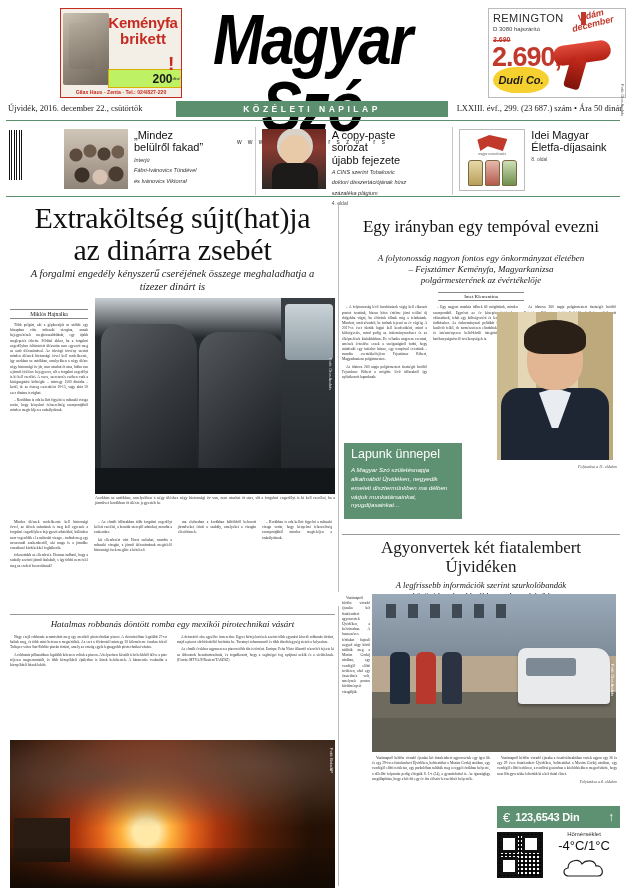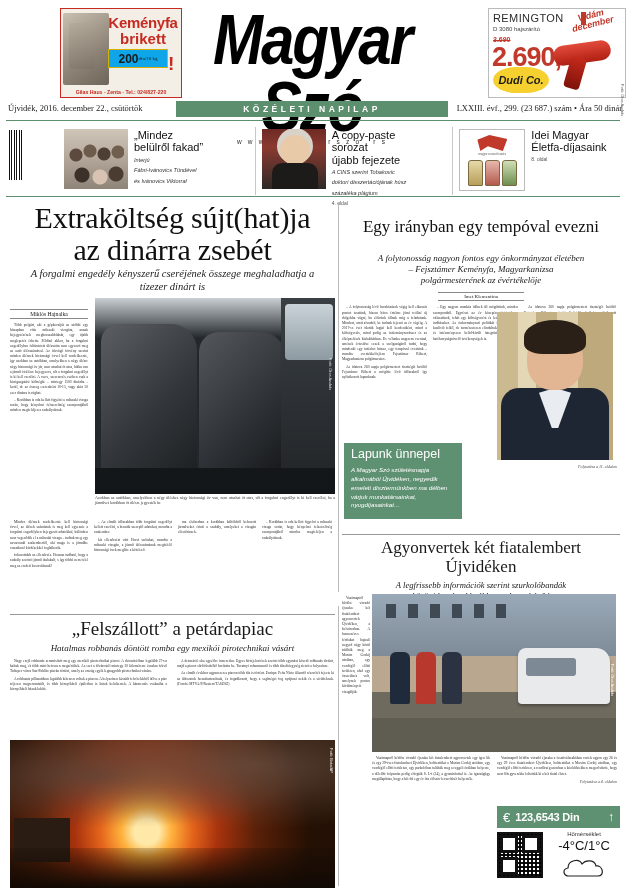--- a/index.html
+++ b/index.html
@@ -19,22 +19,22 @@
   }
   .brik-photo{position:absolute;left:2px;top:4px;width:46px;height:72px;
     background:linear-gradient(145deg,#c9c0b2,#8d8376 60%,#6e655a);border-radius:2px;}
   .brik-photo:after{content:"";position:absolute;left:6px;top:10px;width:26px;height:46px;
     background:linear-gradient(160deg,#b5ab9c,#7d7367);border-radius:3px;}
   .brik-t1{position:absolute;left:46px;top:6px;width:72px;text-align:center;
     font-family:"Liberation Sans",sans-serif;font-weight:bold;font-size:15px;color:#c62b22;line-height:1.0;
     letter-spacing:-.3px;}
   .brik-t2{position:absolute;left:46px;top:22px;width:72px;text-align:center;
     font-family:"Liberation Sans",sans-serif;font-weight:bold;font-size:15px;color:#c62b22;line-height:1.0;}
-  .brik-price{position:absolute;left:47px;top:40px;width:58px;height:17px;background:#0ea5e9;
-    border:1px solid #d9ae00;display:flex;align-items:center;justify-content:center;}
+  .brik-price{position:absolute;left:47px;top:60px;width:58px;height:17px;background:#bef264;
+    border:1px solid #d9ae00;display:flex;align-items:center;justify-content:center;padding-left:34px;}
   .brik-price span{font-family:"Liberation Sans",sans-serif;font-weight:bold;font-size:12px;color:#1a1a1a;}
   .brik-price small{font-size:5px;}
   .brik-excl{position:absolute;left:107px;top:44px;font-family:"Liberation Sans",sans-serif;
     font-weight:bold;font-size:19px;color:#c62b22;}
   .brik-foot{position:absolute;left:0;bottom:2px;width:120px;text-align:center;
     font-family:"Liberation Sans",sans-serif;font-size:5.2px;color:#c62b22;font-weight:bold;}
 
   .logo-wrap{position:absolute;left:176px;top:6px;width:272px;text-align:center;}
   .logo{
     font-family:"Liberation Sans",sans-serif;
@@ -476,21 +476,20 @@
     <p>Vasárnapról hétfőre virradó éjszaka a fesztiválszakában vertek agyon egy 26 és egy 29 éves fiatalembert Újvidéken, holttestüket a Maxim Gorkij utcában, egy vendéglő előtti területen, a rendőrség azonban a közlebbiekben megerősítette, hogy nem lőfegyverekkel oltották ki a két fiatal életet.</p>
     <div class="cont-note">Folytatása a 4. oldalon</div>
   </div>
 
   <div style="position:absolute;left:372px;top:756px;width:118px;" class="microcol">
     <p>Vasárnapról hétfőre virradó éjszaka két fiatalembert agyonvertek egy igen lik és egy 29-éves fiatalembert Újvidéken, holttestüket a Maxim Gorkij utcában, egy vendéglő előtti területen, egy parkolóban találták meg a reggeli órákban helyezte, a délelőtt folyamán pedig elfogták S. I.-t (34), a gyanúsítottal is. Az igazságügy megállapítása, hogy a két fiú egy év óta először lecserítését helyezték.</p>
   </div>
 
   <div class="sec3">
     <div class="rule-thin"></div>
-    <h2>„Felszállott” a petárdapiac</h2>
     <div class="deck">Hatalmas robbanás döntött romba egy mexikói pirotechnikai vásárt</div>
     <div style="display:flex;gap:10px;margin-top:6px;">
       <div class="microcol" style="width:157px;">
         <p>Nagy erejű robbanás semmisített meg egy mexikói pirotechnikai piacot. A detonációban legalább 27-en haltak meg, és több mint hetvenen megsérültek. Az eset a fővárostól mintegy 30 kilométerre északra fekvő Tultepec város San-Pablito piacán történt, amely az ország egyik legnagyobb pirotechnikai vására.</p>
         <p>A robbanás pillanatában legalább kétezren voltak a piacon. A helyszínen készült felvételekből ítélve a piac teljesen megsemmisült, és több környékbeli épületben is károk keletkeztek. A kármentés evakuálta a környékbeli házak lakóit.</p>
       </div>
       <div class="microcol" style="width:157px;">
         <p>A detonáció oka egyelőre ismeretlen. Egyes hírtejelentések szerint több egymást követő robbanás történt, majd a piacot sűrű füstfelhő borította be. Tucatnyi rohammentő és több tűzoltóegység sietett a helyszínre.</p>
         <p>Az elmúlt években ugyanezen a piacon több tűz is történt. Enrique Peña Nieto államfő részvétét fejezte ki az áldozatok hozzátartozóinak, és fogadkozott, hogy a segítséget fog nyújtani nekik és a sérülteknek. (Forrás: MTVA/P/Reuters/TASZSZ)</p>
       </div>

